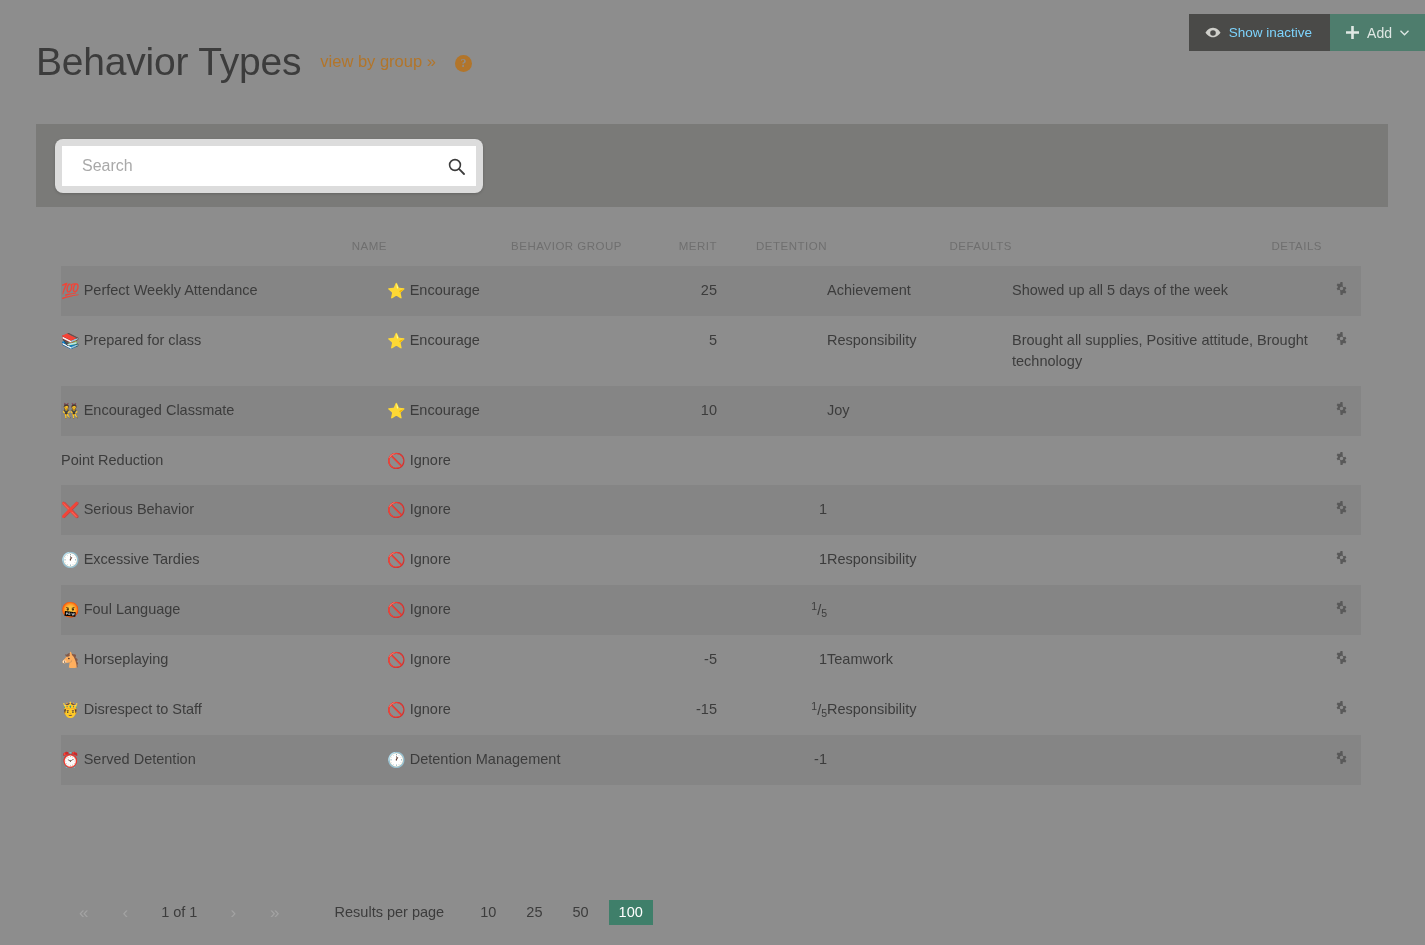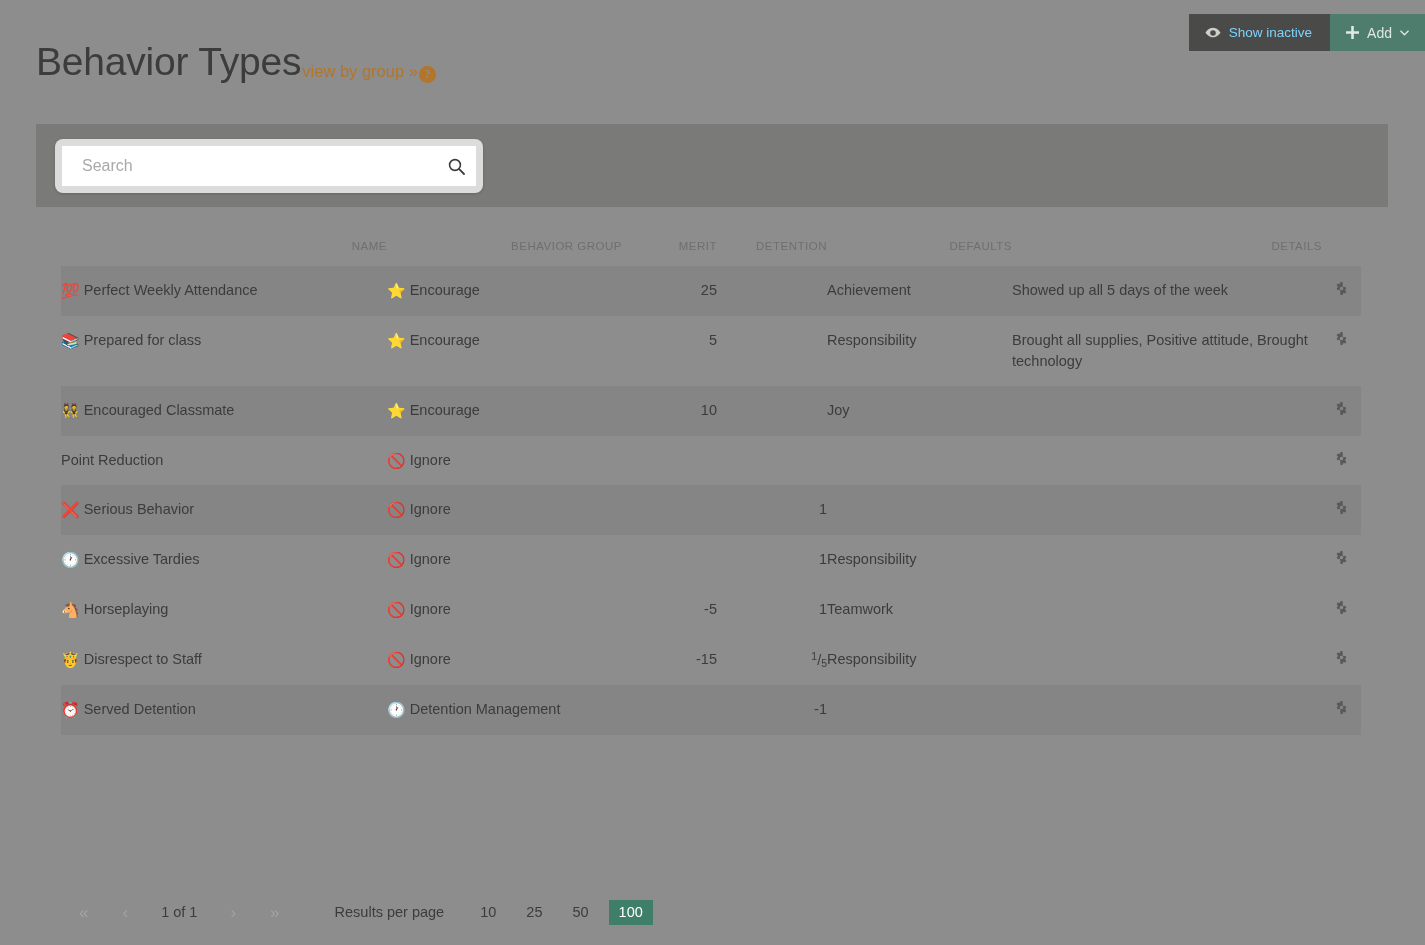--- a/index.html
+++ b/index.html
@@ -46,21 +46,21 @@
     padding: 0 16px;
     cursor: pointer;
     white-space: nowrap;
   }
   .eye-icon svg, .plus-icon svg, .caret-icon svg { display:block; }
 
   
   .heading-row {
     position: absolute;
     left: 36px; top: 42px;
-    display: flex; align-items: flex-end; gap: 1px;
+    display: flex; align-items: center; gap: 19px;
   }
   .page-title {
     font-size: 39px;
     font-weight: 400;
     color: #3c3c3c;
     letter-spacing: -0.2px;
     line-height: 1;
   }
   .view-by-group {
     font-size: 16.5px;
@@ -334,20 +334,31 @@
             <td class="c-name"><span class="emoji">🕐</span><span class="nm">Excessive Tardies</span></td>
             <td class="c-group"><span class="emoji">🚫</span><span class="gp">Ignore</span></td>
             <td class="c-merit"></td>
             <td class="c-det">1</td>
             <td class="c-def">Responsibility</td>
             <td class="c-details"></td>
             <td class="c-gear"><span class="gear"><svg width="15" height="15" viewBox="0 0 16 16">
                   <path fill="#595959" d="M9.1 1H6.9l-.3 1.6a5 5 0 00-1.2.7L3.9 2.7 2.8 4.6l1.2 1a5 5 0 000 1.4l-1.2 1 1.1 1.9 1.5-.6c.4.3.8.5 1.2.7L6.9 15h2.2l.3-1.6c.4-.2.8-.4 1.2-.7l1.5.6 1.1-1.9-1.2-1a5 5 0 000-1.4l1.2-1-1.1-1.9-1.5.6a5 5 0 00-1.2-.7L9.1 1zM8 6.1a1.9 1.9 0 110 3.8 1.9 1.9 0 010-3.8z"></path>
                 </svg></span></td>
           </tr>
+          <tr class="alt">
+            <td class="c-name"><span class="emoji">🤬</span><span class="nm">Foul Language</span></td>
+            <td class="c-group"><span class="emoji">🚫</span><span class="gp">Ignore</span></td>
+            <td class="c-merit"></td>
+            <td class="c-det"><span class="frac"><sup>1</sup>/<sub>5</sub></span></td>
+            <td class="c-def"></td>
+            <td class="c-details"></td>
+            <td class="c-gear"><span class="gear"><svg width="15" height="15" viewBox="0 0 16 16">
+                  <path fill="#595959" d="M9.1 1H6.9l-.3 1.6a5 5 0 00-1.2.7L3.9 2.7 2.8 4.6l1.2 1a5 5 0 000 1.4l-1.2 1 1.1 1.9 1.5-.6c.4.3.8.5 1.2.7L6.9 15h2.2l.3-1.6c.4-.2.8-.4 1.2-.7l1.5.6 1.1-1.9-1.2-1a5 5 0 000-1.4l1.2-1-1.1-1.9-1.5.6a5 5 0 00-1.2-.7L9.1 1zM8 6.1a1.9 1.9 0 110 3.8 1.9 1.9 0 010-3.8z"></path>
+                </svg></span></td>
+          </tr>
           <tr class="">
             <td class="c-name"><span class="emoji">🐴</span><span class="nm">Horseplaying</span></td>
             <td class="c-group"><span class="emoji">🚫</span><span class="gp">Ignore</span></td>
             <td class="c-merit">-5</td>
             <td class="c-det">1</td>
             <td class="c-def">Teamwork</td>
             <td class="c-details"></td>
             <td class="c-gear"><span class="gear"><svg width="15" height="15" viewBox="0 0 16 16">
                   <path fill="#595959" d="M9.1 1H6.9l-.3 1.6a5 5 0 00-1.2.7L3.9 2.7 2.8 4.6l1.2 1a5 5 0 000 1.4l-1.2 1 1.1 1.9 1.5-.6c.4.3.8.5 1.2.7L6.9 15h2.2l.3-1.6c.4-.2.8-.4 1.2-.7l1.5.6 1.1-1.9-1.2-1a5 5 0 000-1.4l1.2-1-1.1-1.9-1.5.6a5 5 0 00-1.2-.7L9.1 1zM8 6.1a1.9 1.9 0 110 3.8 1.9 1.9 0 010-3.8z"></path>
                 </svg></span></td>

